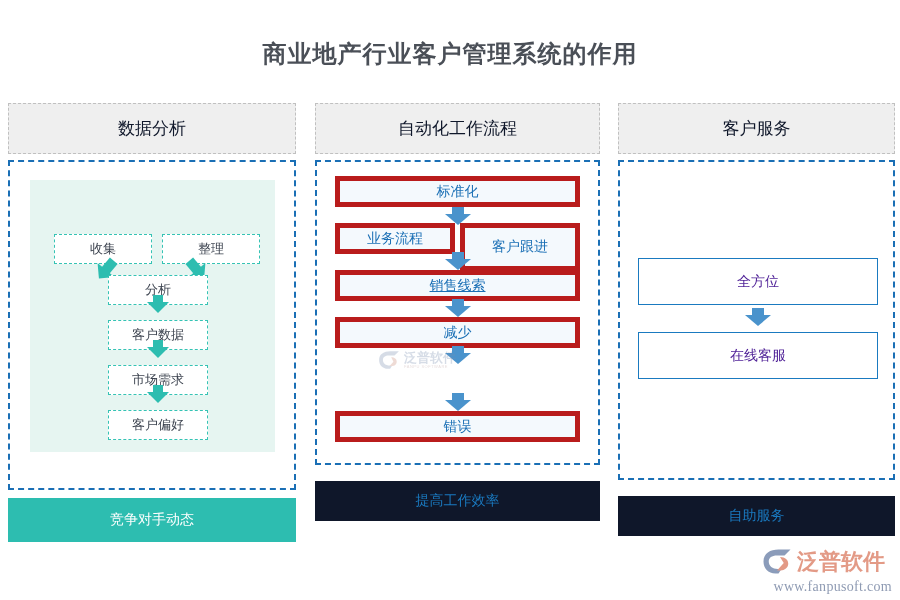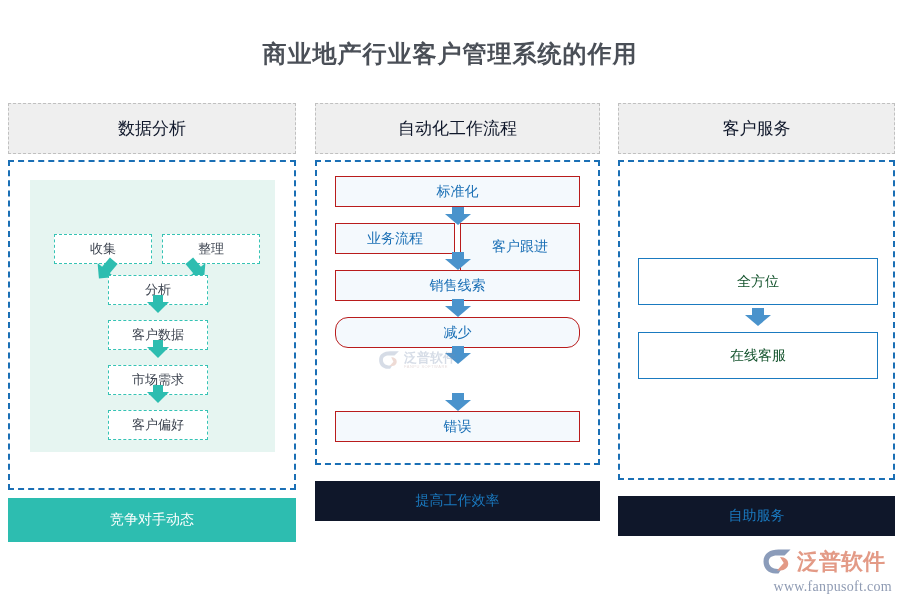--- a/index.html
+++ b/index.html
@@ -170,32 +170,32 @@
   .diag-left  { left: 84px;  top: 96px; transform: rotate(40deg); }
   .diag-right { left: 175px; top: 96px; transform: rotate(-40deg); }
   .diag-arrow .d-stem { left: 7px; top: 0; }
   .diag-arrow .d-head { left: 1px; top: 12px; }
 
   
   .node-blue {
     position: absolute;
     box-sizing: border-box;
     background: #f4f9fd;
-    border: 1px solid #b91c1c;
+    border: 5px solid #b91c1c;
     display: flex;
     align-items: center;
     justify-content: center;
     font-size: 14px;
     color: #1a6fb5;
   }
   .m-std    { left: 18px;  top: 14px;  width: 245px; height: 31px; }
   .m-proc   { left: 18px;  top: 61px;  width: 120px; height: 31px; }
   .m-follow { left: 143px; top: 61px;  width: 120px; height: 48px; }
-  .m-lead   { left: 18px;  top: 108px; width: 245px; height: 31px; }
-  .m-reduce { left: 18px;  top: 155px; width: 245px; height: 31px; border-radius: 13px; }
+  .m-lead   { left: 18px;  top: 108px; width: 245px; height: 31px; text-decoration: underline; }
+  .m-reduce { left: 18px;  top: 155px; width: 245px; height: 31px; }
   .m-manual { left: 18px;  top: 202px; width: 245px; height: 31px; }
   .m-error  { left: 18px;  top: 249px; width: 245px; height: 31px; }
 
   .arrow-blue-down {
     position: absolute;
     width: 26px;
     height: 18px;
   }
   .arrow-blue-down .stem {
     position: absolute;
@@ -220,21 +220,21 @@
   
   .node-white {
     position: absolute;
     box-sizing: border-box;
     background: #ffffff;
     border: 1px solid #1a7ac0;
     display: flex;
     align-items: center;
     justify-content: center;
     font-size: 14px;
-    color: #14532d;
+    color: #4c1d95;
   }
   .r-all    { left: 18px; top: 96px;  width: 240px; height: 47px; }
   .r-online { left: 18px; top: 170px; width: 240px; height: 47px; }
   .a-r1 { left: 125px; top: 146px; }
 
   
   .wm-center {
     position: absolute;
     left: 378px;
     top: 348px;

